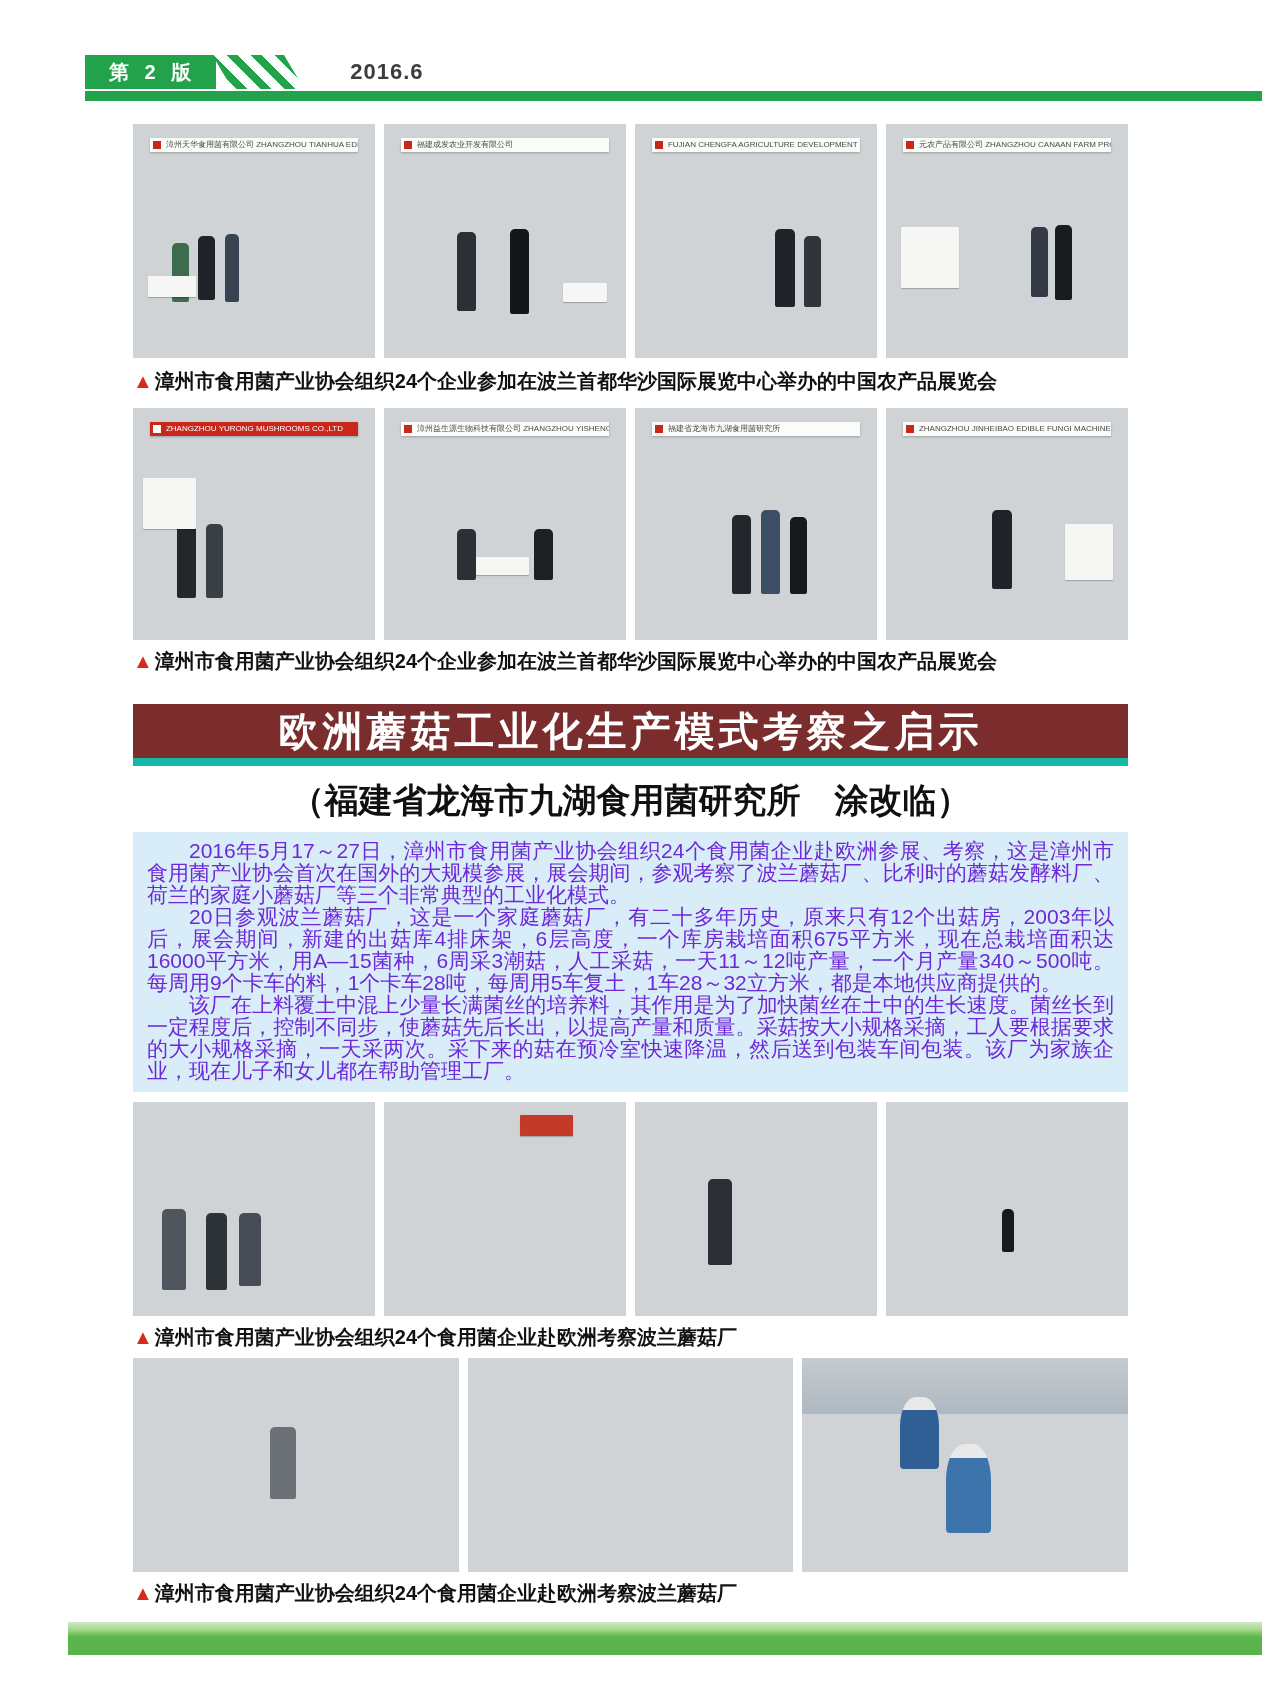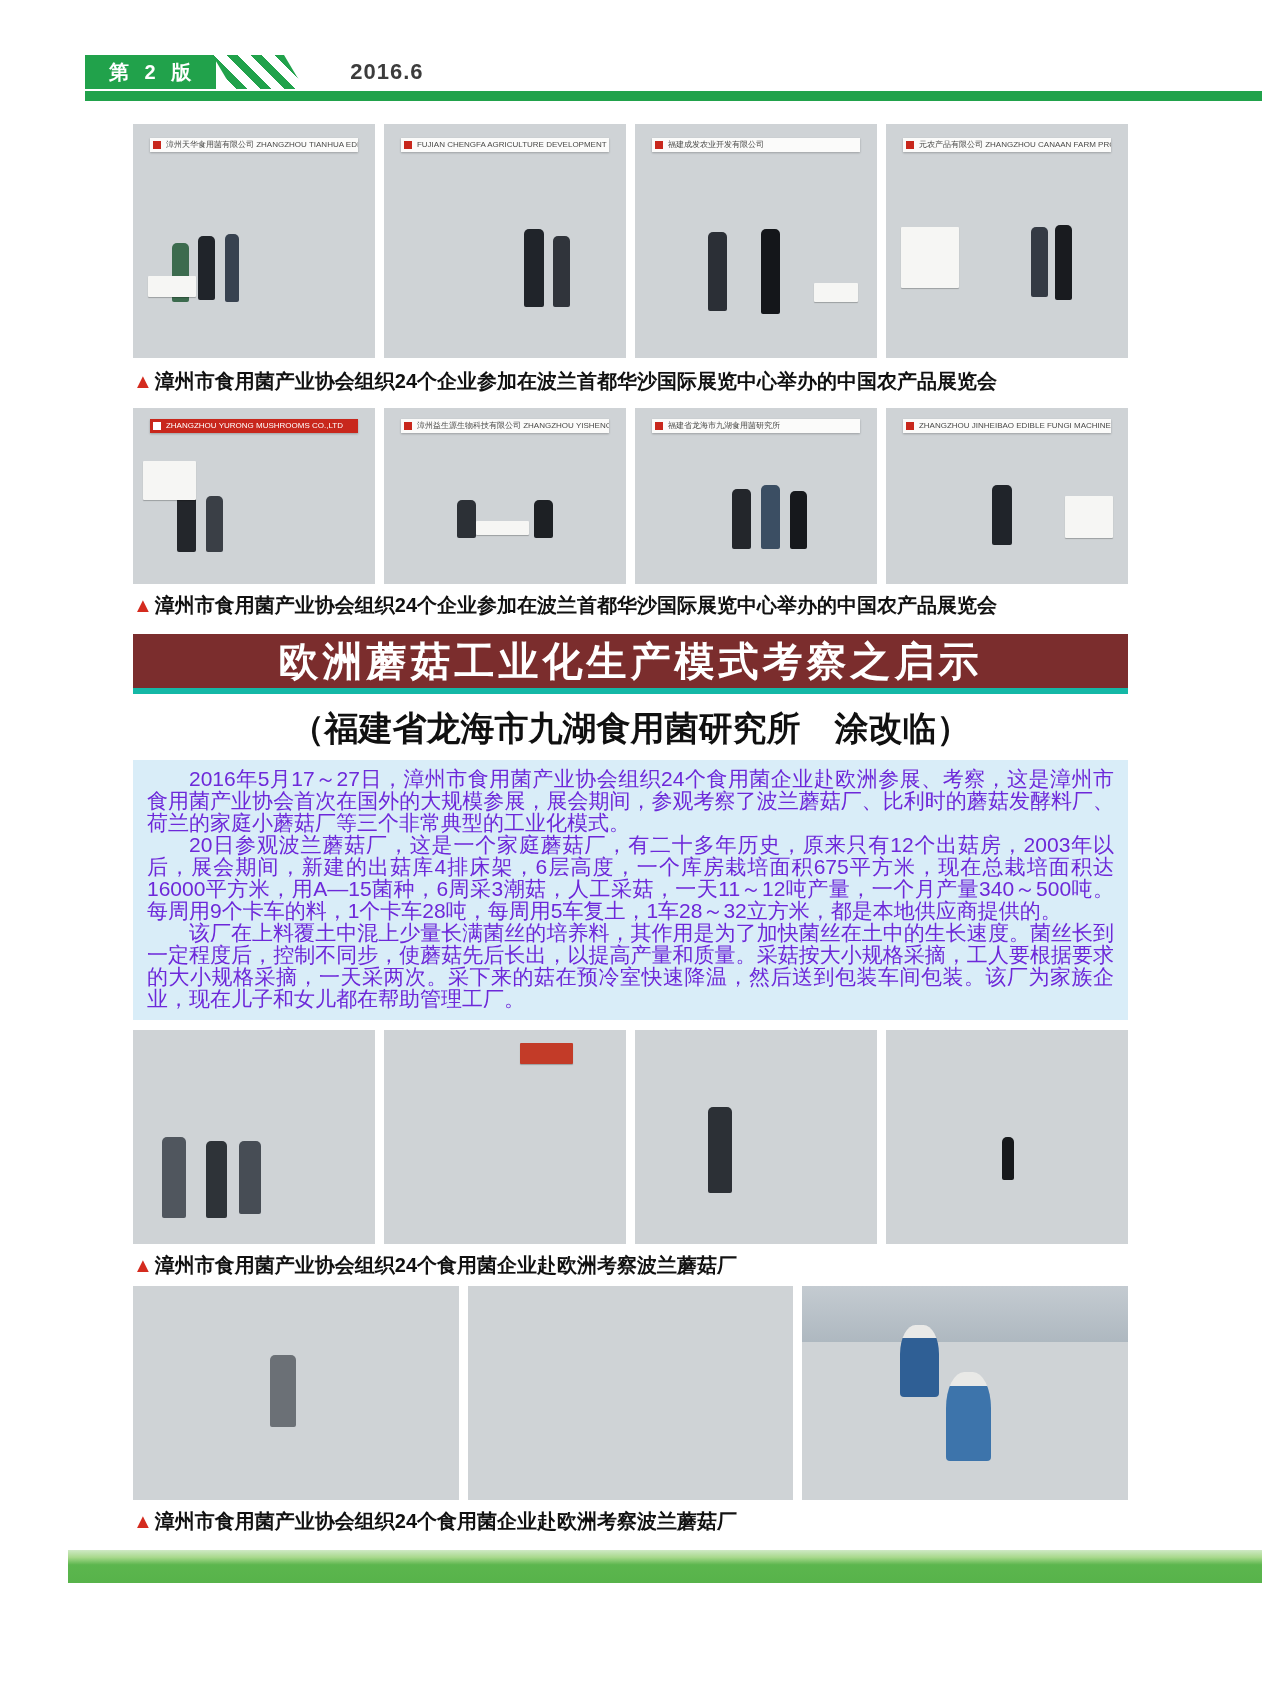--- a/index.html
+++ b/index.html
@@ -15,21 +15,21 @@
            clip-path:polygon(0 0,78% 0,100% 100%,22% 100%);}
   .date{margin-left:46px;font-size:22px;color:#3c3c3c;font-weight:bold;letter-spacing:1px;}
   .green-bar{margin:2px 0 0 85px;height:10px;background:#21a24b;}
 
   
   .content{margin:0 134px 0 133px;}
 
   
   .photo-row{display:flex;gap:9px;margin-top:0;}
   .row-a{margin-top:23px;height:234px;}
-  .row-b{margin-top:14px;height:176px;}
+  .row-b{margin-top:14px;height:232px;}
   .row-c{margin-top:10px;height:214px;}
   .row-d{margin-top:8px;height:214px;}
   figure.ph{margin:0;flex:1;position:relative;overflow:hidden;background:#cfd3d6;}
 
   
   .r1{background:linear-gradient(180deg,#c7ccd0 0%,#dfe2e2 16%,#eeeeeb 34%,#e9e6e0 58%,#c3452f 76%,#ab3a28 100%);}
   .r1a{background:linear-gradient(180deg,rgba(0,0,0,0) 50%,#2f8f4e 50%,#2f8f4e 64%,rgba(0,0,0,0) 64%),
        linear-gradient(180deg,#c7ccd0 0%,#dfe2e2 16%,#eeeeeb 34%,#e9e6e0 58%,#c3452f 78%,#ab3a28 100%);}
   .r1c{background:linear-gradient(180deg,#dde0e0 0%,#eceded 12%,#1f8a4c 16%,#27995a 40%,#1b7f46 62%,#c3452f 74%,#ab3a28 100%);}
   .r2{background:linear-gradient(180deg,#caccce 0%,#e3e4e2 20%,#f0efec 44%,#e23122 66%,#cf2818 84%,#b92314 100%);}
@@ -70,21 +70,21 @@
   .pp{position:absolute;background:#23262c;border-radius:5px 5px 2px 2px;}
   .tb{position:absolute;background:#f6f6f4;border-radius:1px;box-shadow:0 1px 1px rgba(0,0,0,.25);}
   .ceil{position:absolute;left:0;right:0;top:0;height:26%;background:linear-gradient(180deg,#c4cbd1 0%,#aeb8c0 100%);}
 
   
   .caption{margin:10px 0 0;text-align:left;font-size:20px;font-weight:bold;color:#111;line-height:26px;}
   .caption .tri{color:#d42b1e;margin-right:2px;}
   .cap2{margin-top:8px;}
 
   
-  .banner-wrap{margin-top:16px;border-bottom:6px solid #14b8a6;}
+  .banner-wrap{margin-top:30px;border-bottom:8px solid #14b8a6;}
   .banner{margin:0;height:54px;background:#7b2d2d;color:#ffffff;text-align:center;
           font-size:40px;font-weight:900;line-height:54px;letter-spacing:4px;
           transform-origin:center;}
   .byline{margin:12px 0 0;text-align:center;font-size:34px;font-weight:bold;color:#101010;}
   .info{margin-top:8px;background:#d9edf8;padding:8px 14px 10px;}
   .info p{margin:0;font-size:21px;line-height:22px;text-indent:2em;color:#6d28d9;
           text-align:justify;font-weight:500;}
 
   
   .footer-bar{margin:16px 0 0 68px;height:33px;
@@ -105,30 +105,30 @@
   <div class="content">
 
     <div class="photo-row row-a">
       <figure class="ph r1 r1a">
         <div class="sign"><b class="logo"></b><span>漳州天华食用菌有限公司 ZHANGZHOU TIANHUA EDIBLE FUNGUS CO.,LTD</span></div>
         <i class="pp" style="left:16%;bottom:24%;width:7%;height:25%;background:#3c6b4e;"></i>
         <i class="pp" style="left:27%;bottom:25%;width:7%;height:27%;background:#20242a;"></i>
         <i class="pp" style="left:38%;bottom:24%;width:6%;height:29%;background:#384250;"></i>
         <i class="tb" style="left:6%;bottom:26%;width:20%;height:9%;"></i>
       </figure>
-      <figure class="ph r1c">
-        <div class="sign"><b class="logo"></b><span>FUJIAN CHENGFA AGRICULTURE DEVELOPMENT</span></div>
-        <i class="pp" style="left:58%;bottom:22%;width:8%;height:33%;background:#20242a;"></i>
-        <i class="pp" style="left:70%;bottom:22%;width:7%;height:30%;background:#30343b;"></i>
-      </figure>
       <figure class="ph r1">
         <div class="sign"><b class="logo"></b><span>福建成发农业开发有限公司</span></div>
         <i class="pp" style="left:30%;bottom:20%;width:8%;height:34%;background:#2b2f36;"></i>
         <i class="pp" style="left:52%;bottom:19%;width:8%;height:36%;background:#14161a;"></i>
         <i class="tb" style="right:8%;bottom:24%;width:18%;height:8%;"></i>
+      </figure>
+      <figure class="ph r1c">
+        <div class="sign"><b class="logo"></b><span>FUJIAN CHENGFA AGRICULTURE DEVELOPMENT</span></div>
+        <i class="pp" style="left:58%;bottom:22%;width:8%;height:33%;background:#20242a;"></i>
+        <i class="pp" style="left:70%;bottom:22%;width:7%;height:30%;background:#30343b;"></i>
       </figure>
       <figure class="ph r1">
         <div class="sign"><b class="logo"></b><span>元农产品有限公司 ZHANGZHOU CANAAN FARM PRODUCE CO.,LTD</span></div>
         <i class="pp" style="left:60%;bottom:26%;width:7%;height:30%;background:#343a44;"></i>
         <i class="pp" style="left:70%;bottom:25%;width:7%;height:32%;background:#191b1f;"></i>
         <i class="tb" style="left:6%;bottom:30%;width:24%;height:26%;"></i>
       </figure>
     </div>
     <p class="caption"><span class="tri">▲</span><span>漳州市食用菌产业协会组织24个企业参加在波兰首都华沙国际展览中心举办的中国农产品展览会</span></p>
 

